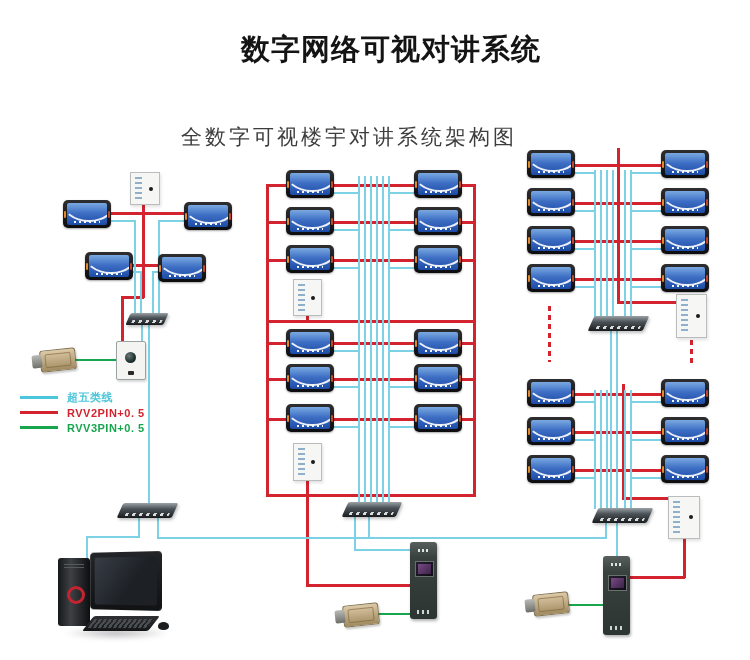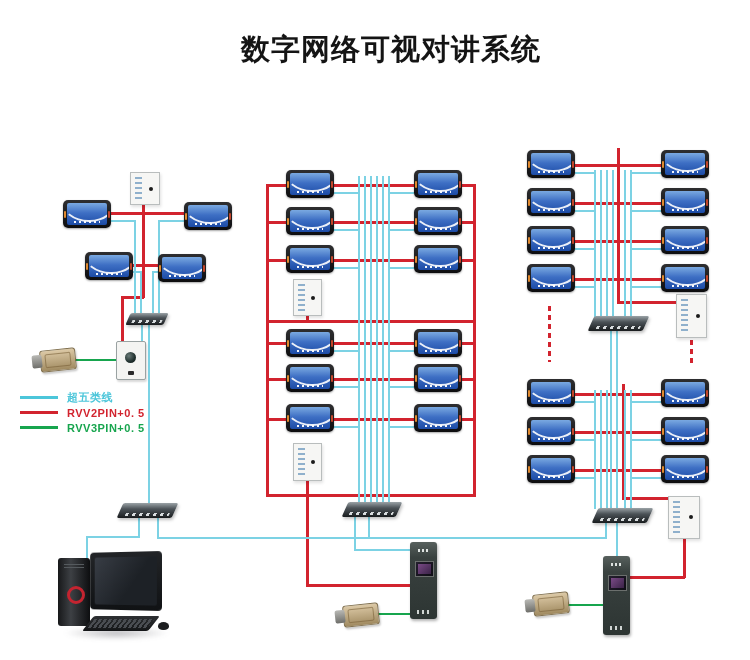--- a/index.html
+++ b/index.html
@@ -87,20 +87,21 @@
   .pc-kb::after{content:"";position:absolute;left:3px;right:3px;top:3px;bottom:3px;
          background:repeating-linear-gradient(90deg,#4a4d52 0 3px,transparent 3px 5px)}
   .pc-mouse{left:100px;top:74px;width:11px;height:8px;background:#1c1d1f;
             border-radius:50% 50% 45% 45%}
 </style>
 </head>
 <body>
 
 <div class="stage">
   <h1 class="title">数字网络可视对讲系统</h1>
+  <div class="subtitle">全数字可视楼宇对讲系统架构图</div>
   <div class="diagram" id="diagram">
       <i class="wire" style="left: 142px; top: 202px; width: 3px; height: 96px; background: rgb(210, 35, 46); z-index: 1;"></i>
       <i class="wire" style="left: 121px; top: 296px; width: 23px; height: 3px; background: rgb(210, 35, 46); z-index: 1;"></i>
       <i class="wire" style="left: 121px; top: 296px; width: 3px; height: 46px; background: rgb(210, 35, 46); z-index: 1;"></i>
       <i class="wire" style="left: 111px; top: 212px; width: 75px; height: 3px; background: rgb(210, 35, 46); z-index: 1;"></i>
       <i class="wire" style="left: 133px; top: 264px; width: 27px; height: 3px; background: rgb(210, 35, 46); z-index: 1;"></i>
       <i class="wire" style="left: 111px; top: 220px; width: 25px; height: 2px; background: rgb(124, 210, 228); z-index: 2;"></i>
       <i class="wire" style="left: 158px; top: 220px; width: 27px; height: 2px; background: rgb(124, 210, 228); z-index: 2;"></i>
       <i class="wire" style="left: 134px; top: 220px; width: 2px; height: 95px; background: rgb(124, 210, 228); z-index: 2;"></i>
       <i class="wire" style="left: 158px; top: 220px; width: 2px; height: 95px; background: rgb(124, 210, 228); z-index: 2;"></i>

